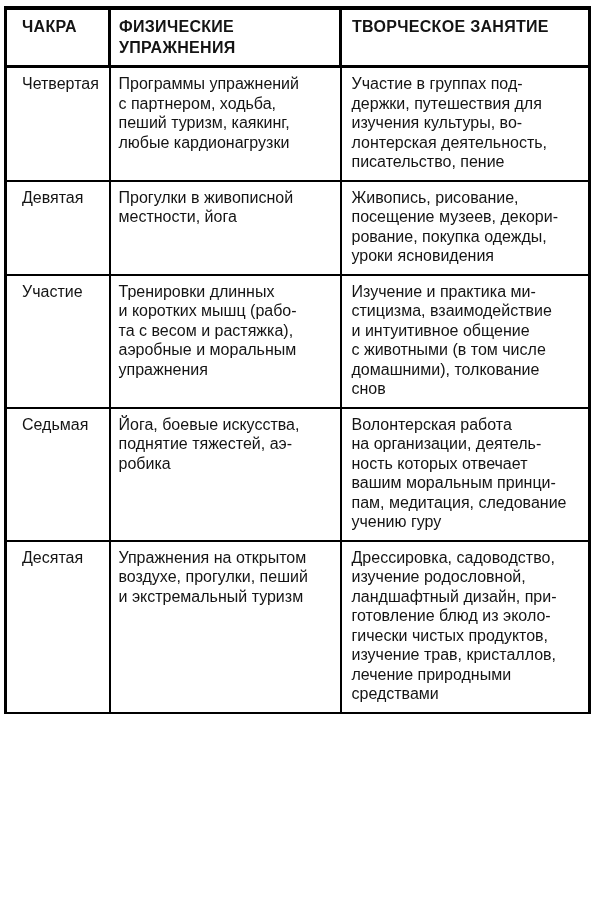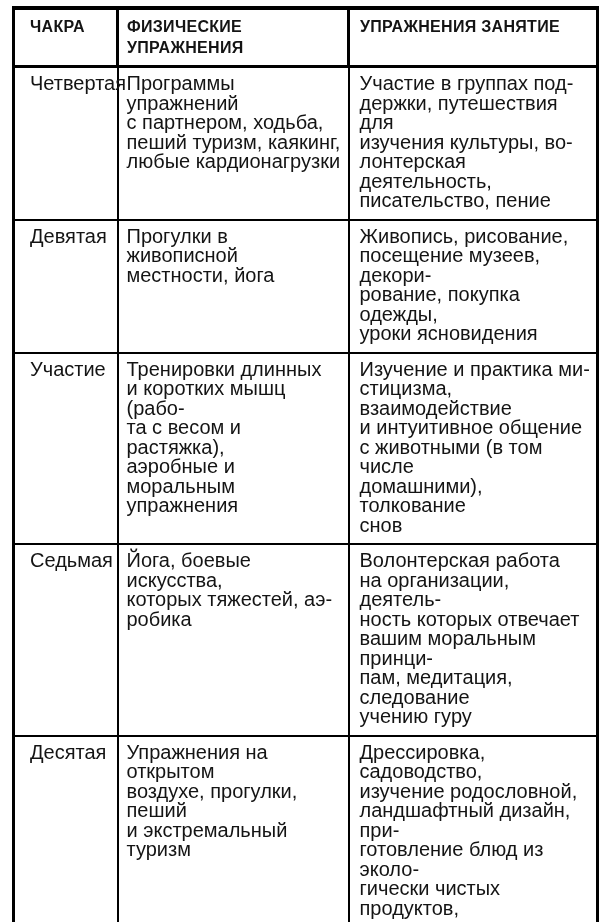--- a/index.html
+++ b/index.html
@@ -10,21 +10,21 @@
     height: 922px;
     overflow: hidden;
     font-family: "Liberation Sans", sans-serif;
     color: #141414;
     -webkit-font-smoothing: antialiased;
   }
   .page {
     box-sizing: border-box;
     width: 601px;
     height: 804px;
-    padding: 6px 9px 7px 12px;
+    padding: 6px 9px 7px 4px;
     background: #ffffff;
   }
   table.chakra-table {
     border-collapse: collapse;
     table-layout: fixed;
     width: 584px;
     border: 3px solid #000000;
     border-top-width: 4px;
     border-bottom-width: 2px;
   }
@@ -41,21 +41,21 @@
     border: 3px solid #000000;
     border-top-width: 4px;
     font-size: 16px;
     line-height: 21px;
     font-weight: bold;
     letter-spacing: 0.3px;
     padding: 6px 6px 7px 8px;
   }
   td {
     border: 2px solid #000000;
-    font-size: 20px;
+    font-size: 16px;
     line-height: 19.5px;
     font-weight: normal;
     padding: 6px 5px 8px 8px;
   }
   th.col-chakra, td.col-chakra { padding-left: 15px; }
   th.col-exercise, td.col-exercise { padding-left: 8px; }
   th.col-creative, td.col-creative { padding-left: 10px; }
 </style>
 </head>
 <body>
@@ -65,21 +65,21 @@
     <colgroup>
       <col class="c1">
       <col class="c2">
       <col class="c3">
     </colgroup>
     <thead>
       <tr>
         <th class="col-chakra">ЧАКРА</th>
         <th class="col-exercise">ФИЗИЧЕСКИЕ
 УПРАЖНЕНИЯ</th>
-        <th class="col-creative">УПРАЖНЕНИЯ ЗАНЯТИЕ</th>
+        <th class="col-creative">ТВОРЧЕСКОЕ ЗАНЯТИЕ</th>
       </tr>
     </thead>
     <tbody>
       <tr>
         <td class="col-chakra">Четвертая</td>
         <td class="col-exercise">Программы упражнений
 с партнером, ходьба,
 пеший туризм, каякинг,
 любые кардионагрузки</td>
         <td class="col-creative">Участие в группах под-
@@ -107,21 +107,21 @@
         <td class="col-creative">Изучение и практика ми-
 стицизма, взаимодействие
 и интуитивное общение
 с животными (в том числе
 домашними), толкование
 снов</td>
       </tr>
       <tr>
         <td class="col-chakra">Седьмая</td>
         <td class="col-exercise">Йога, боевые искусства,
-которых тяжестей, аэ-
+поднятие тяжестей, аэ-
 робика</td>
         <td class="col-creative">Волонтерская работа
 на организации, деятель-
 ность которых отвечает
 вашим моральным принци-
 пам, медитация, следование
 учению гуру</td>
       </tr>
       <tr>
         <td class="col-chakra">Десятая</td>

